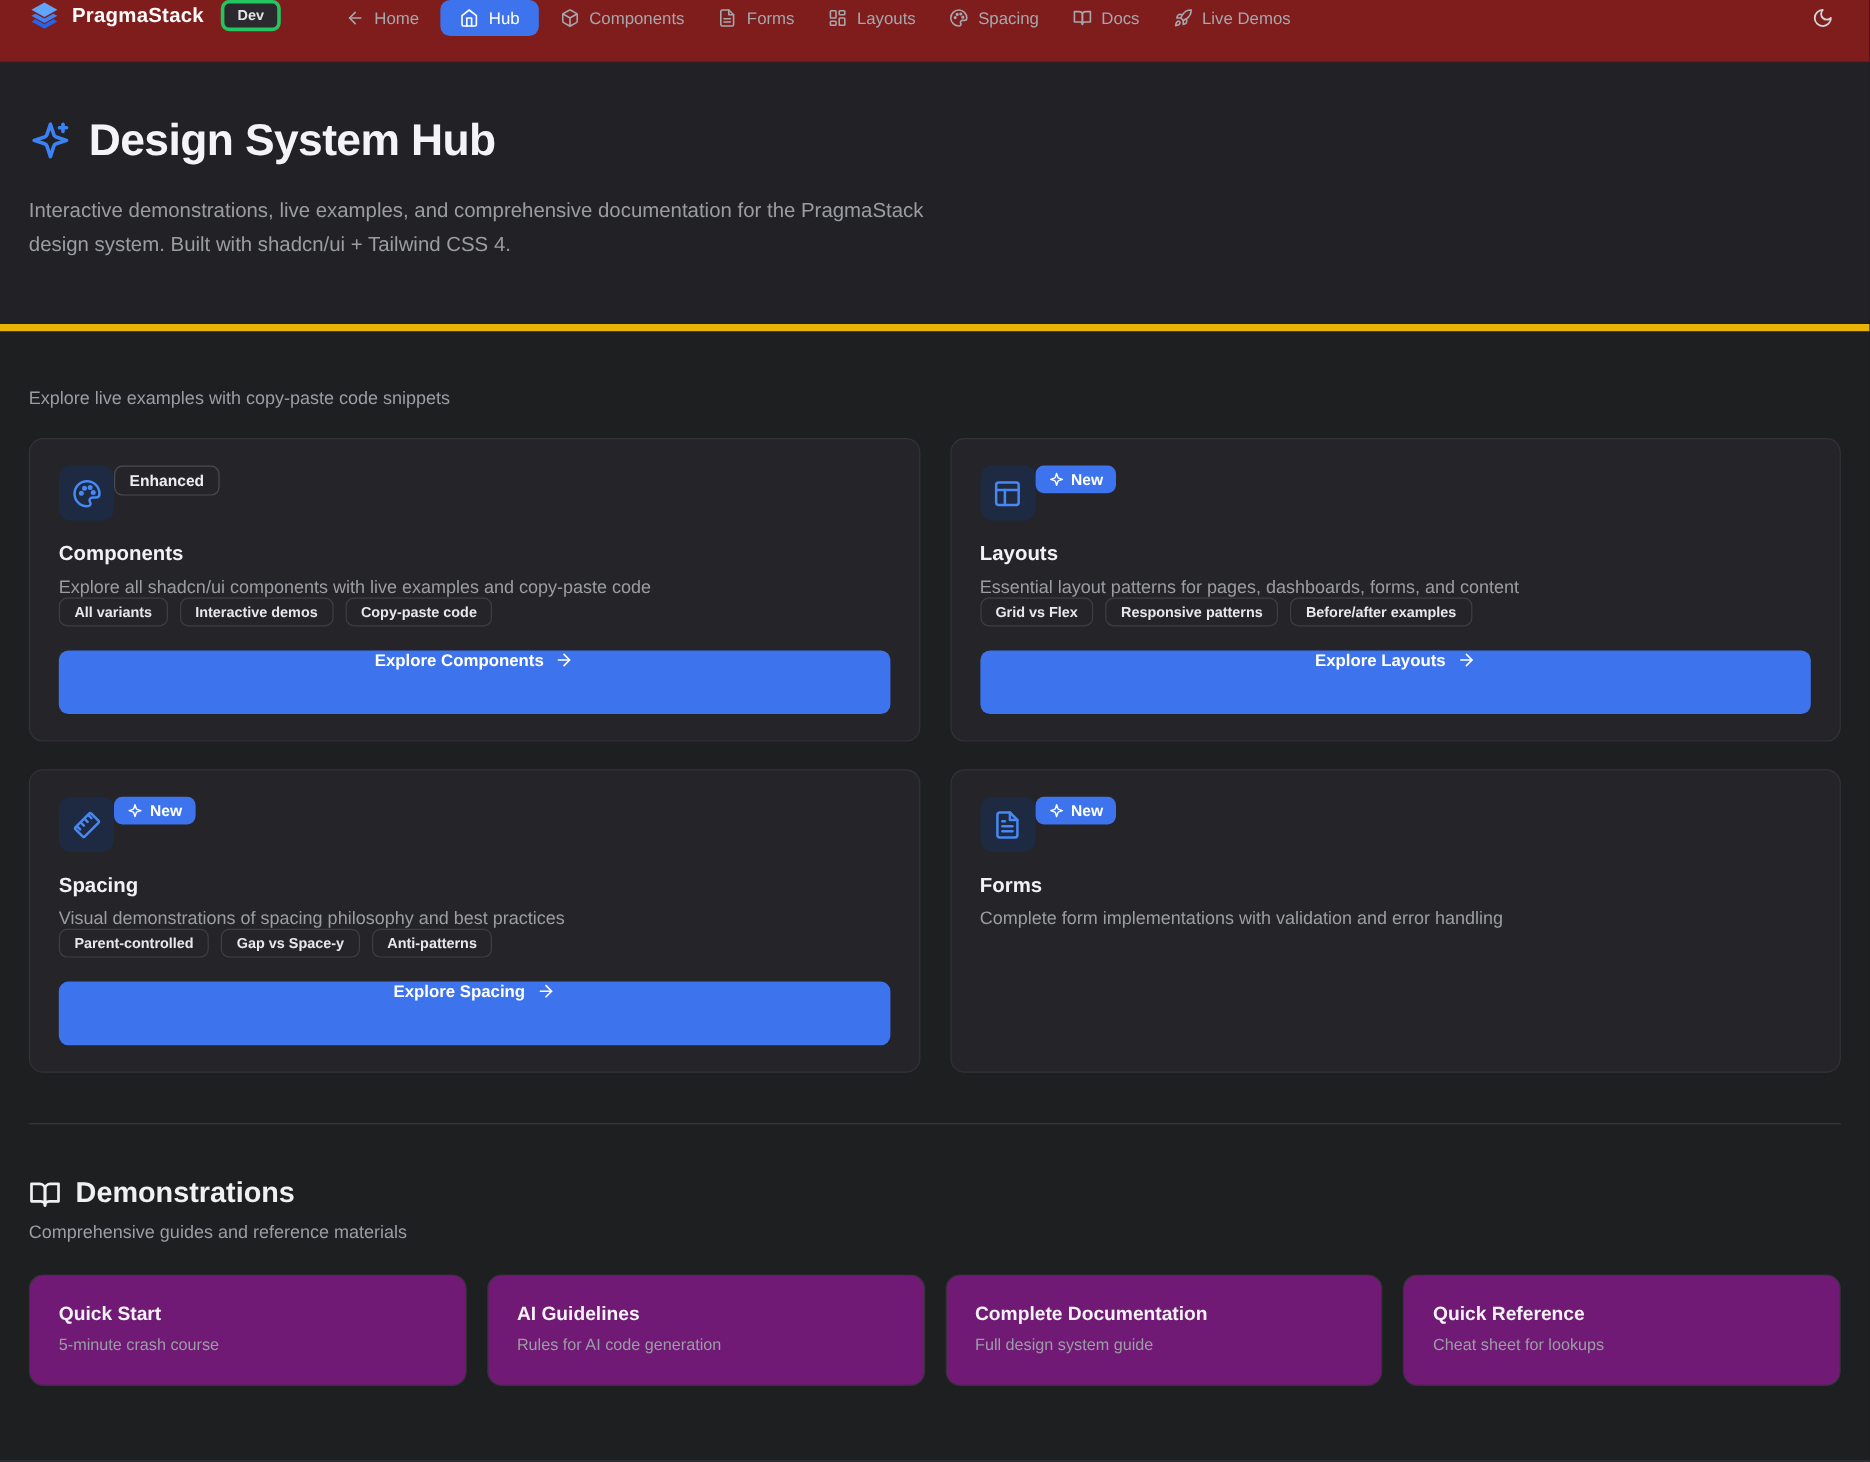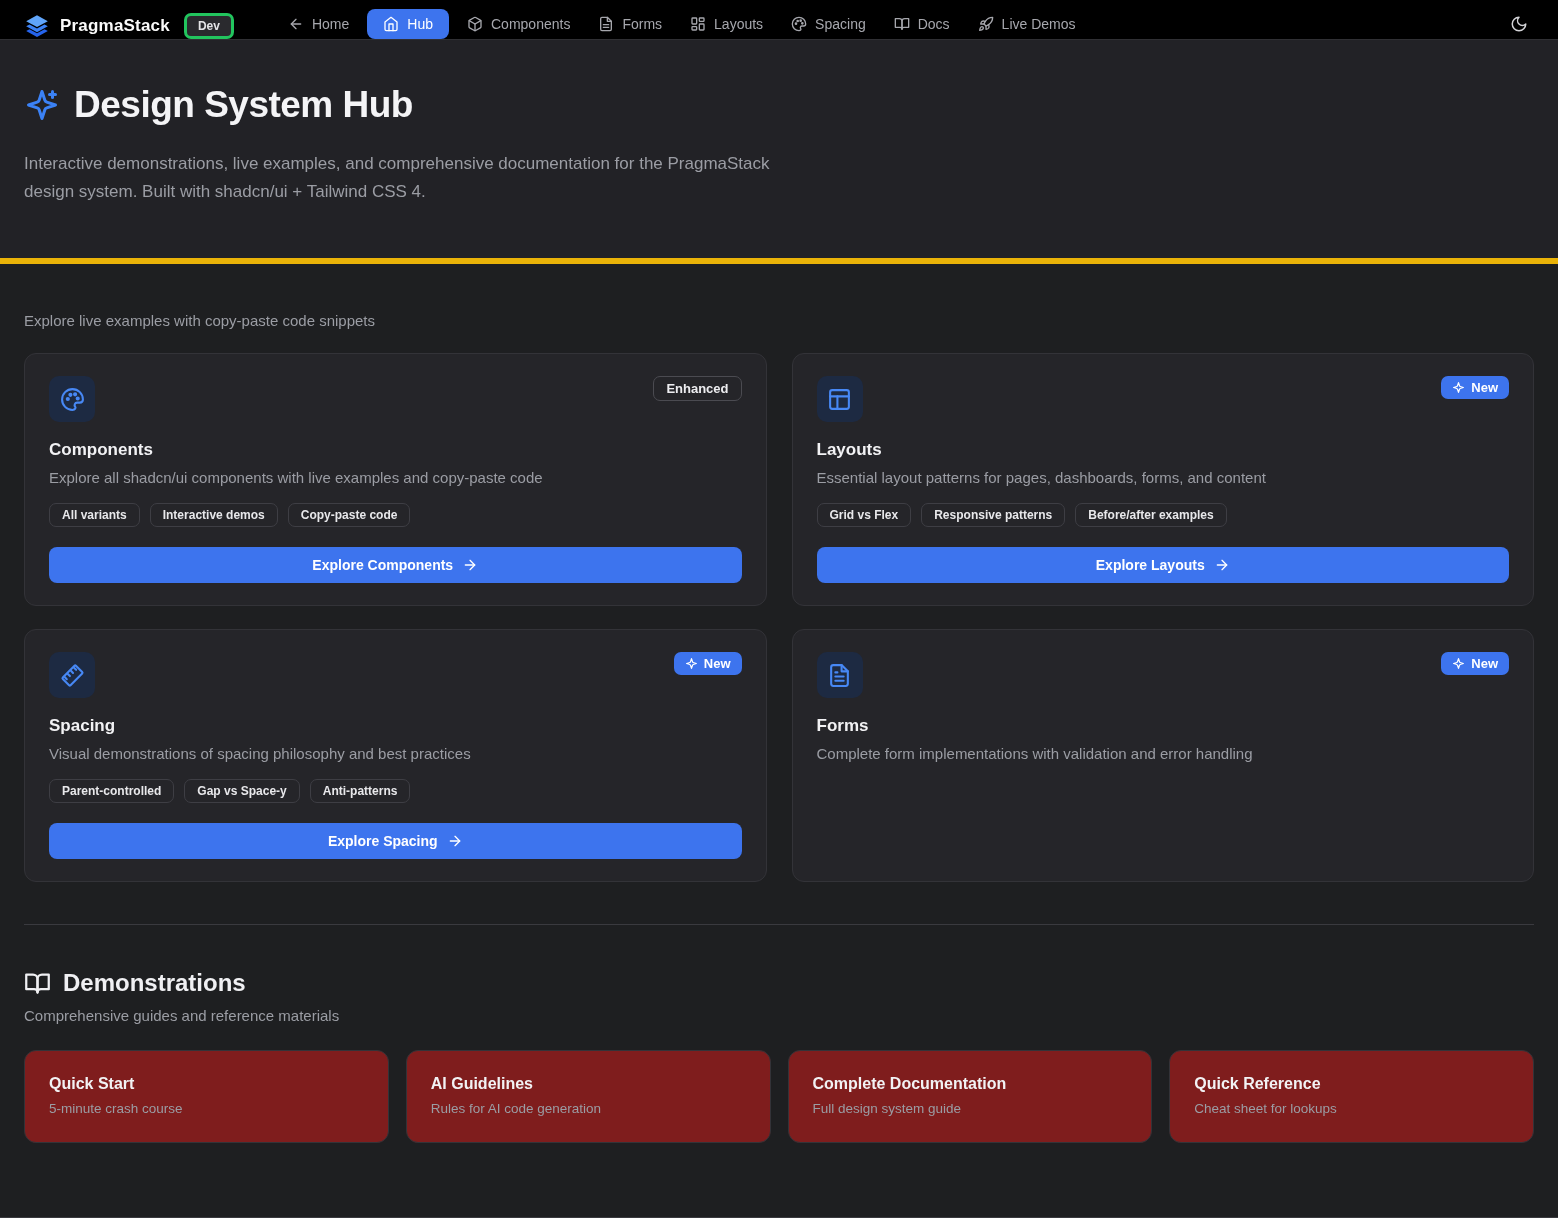--- a/index.html
+++ b/index.html
@@ -7,22 +7,22 @@
   body {
     font-family:"Liberation Sans", sans-serif;
     background:#1e1f21;
     color:#ececef;
     overflow:hidden;
   }
   svg { display:block; }
 
   
   .topbar {
-    height:40px; background:#000000; border-bottom:1px solid #303034;
-    display:flex; align-items:flex-end; padding:0 24px;
+    height:52px; background:#7f1d1d; border-bottom:1px solid #303034;
+    display:flex; align-items:flex-start; padding:0 24px;
   }
   .brand { display:flex; align-items:center; gap:10px; }
   .brand-name { font-size:17px; font-weight:700; color:#fafafa; letter-spacing:.2px; }
   .dev-badge {
     font-size:12px; font-weight:700; color:#e4e4e7;
     border:3px solid #22c55e; background:#2a2a2e;
     border-radius:7px; padding:3px 11px; margin-left:4px;
   }
   .nav { display:flex; align-items:center; gap:8px; margin-left:44px; flex:1; }
   .nav-item {
@@ -48,21 +48,21 @@
 
   
   .demo-grid {
     margin-top:24px;
     display:grid; grid-template-columns:1fr 1fr; gap:23px 25px;
   }
   .demo-card {
     background:#252529; border:1px solid #333338; border-radius:12px;
     padding:22px 24px; height:253px; display:flex; flex-direction:column;
   }
-  .demo-card-top { display:flex; justify-content:space-between; align-items:flex-start;gap:20px; }
+  .demo-card-top { display:flex; align-items:flex-start; }
   .icon-box {
     width:46px; height:46px; border-radius:10px; background:#1d2a42;
     display:flex; align-items:center; justify-content:center; color:#4788f5;
   }
   .badge-outline {
     border:1px solid #4b4b51; border-radius:7px; padding:4px 12px;
     font-size:13px; font-weight:700; color:#ededf0;
   }
   .badge-solid {
     background:#3d74ee; border-radius:7px; padding:4px 11px;
@@ -70,35 +70,35 @@
     display:flex; align-items:center; gap:6px;
   }
   .demo-card-title { margin-top:18px; font-size:17px; font-weight:700; color:#f2f2f4; }
   .demo-card-desc { margin-top:9px; font-size:15px; color:#9b9da4; }
   .tag-row { margin-top:auto; display:flex; gap:10px; }
   .tag {
     border:1px solid #3e3e44; border-radius:7px; padding:4px 12px;
     font-size:12px; font-weight:700; color:#e8e8eb;
   }
   .explore-btn {
-    margin-top:20px; height:36px; width:100%;
+    margin-top:20px; height:53px; width:100%;
     background:#3d74ee; border:none; border-radius:8px; cursor:pointer;
     color:#ffffff; font-family:inherit; font-size:14px; font-weight:700;
-    display:flex; align-items:center; justify-content:center; gap:9px;
+    display:flex; justify-content:center; gap:9px;
   }
 
   .divider { margin-top:42px; border-top:1px solid #3a3a3f; }
 
   
   .doc-grid {
     margin-top:26px;
     display:grid; grid-template-columns:repeat(4,1fr); gap:17px;
   }
   .doc-card {
-    background:#7f1d1d; border:1px solid #333338; border-radius:12px;
+    background:#701a75; border:1px solid #333338; border-radius:12px;
     padding:24px; height:93px; cursor:pointer;
   }
   .doc-card-title { font-size:16px; font-weight:700; color:#f2f2f4; }
   .doc-card-desc { margin-top:8px; font-size:13.5px; color:#9b9da4; }
 
   .page-footer-edge { position:fixed; left:0; right:0; bottom:0; border-top:1px solid #3a3a3f; }
 </style>
 </head>
 <body>
 

